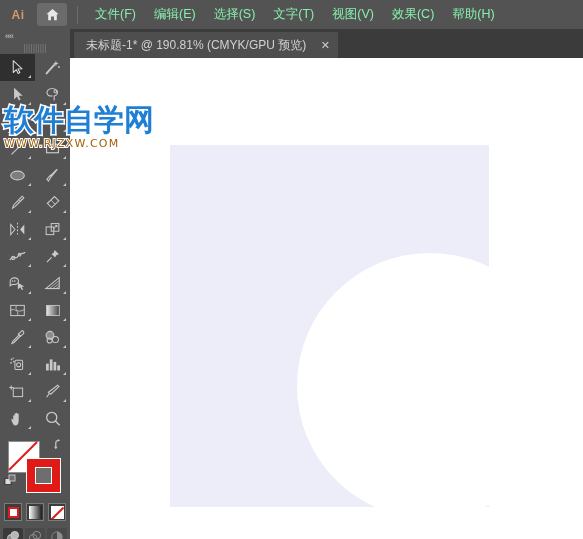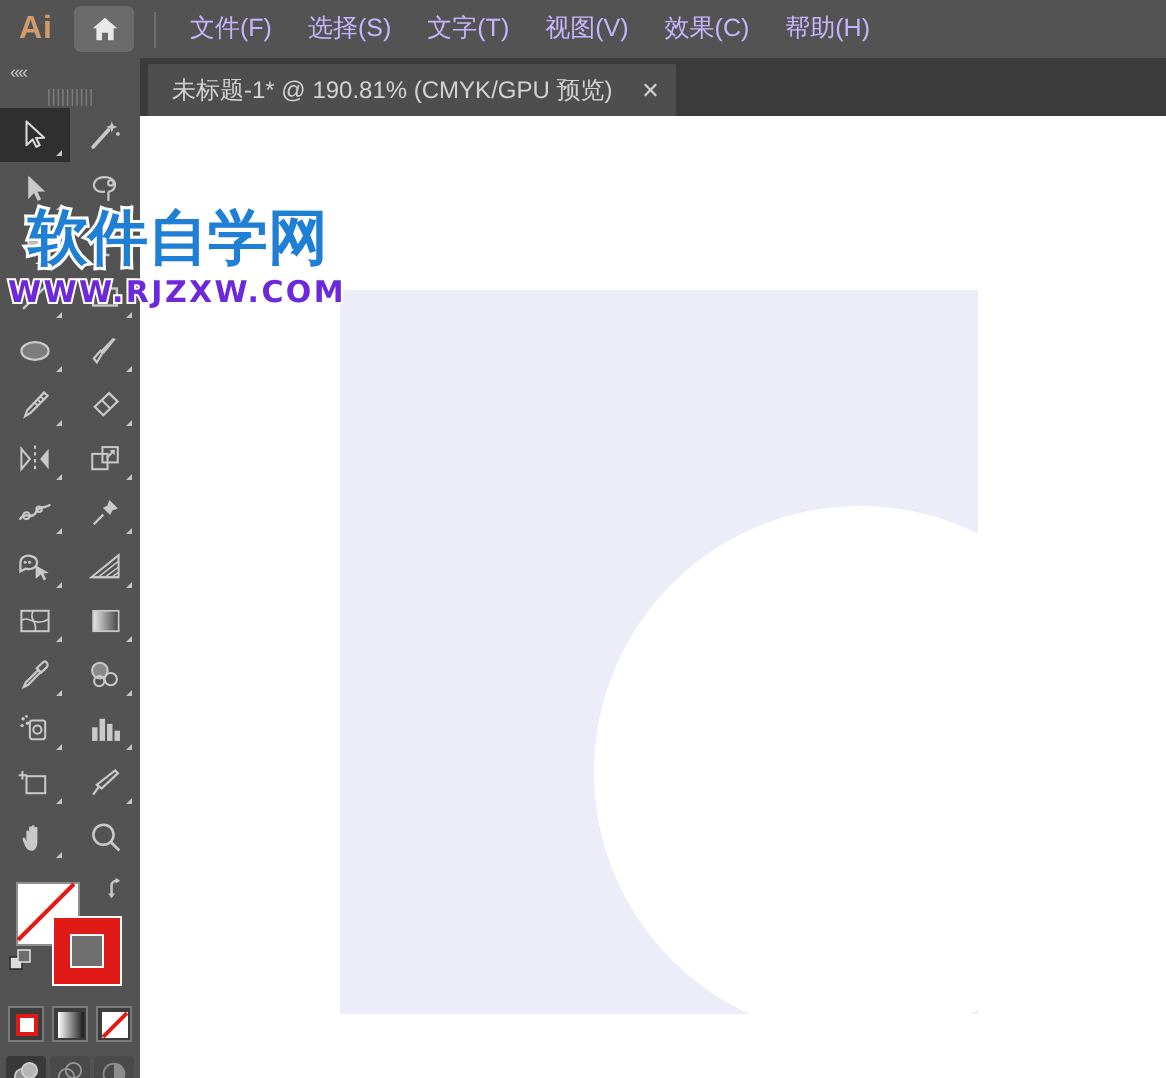--- a/index.html
+++ b/index.html
@@ -10,30 +10,30 @@
   }
   #app{position:relative;width:583px;height:539px;background:#ffffff;}
 
   
   .menubar{
     position:absolute;left:0;top:0;width:583px;height:29px;
     background:#535353;display:flex;align-items:center;
   }
   .ai-logo{
     width:36px;height:29px;display:flex;align-items:center;justify-content:center;
-    color:#d39a6a;font-size:16px;font-weight:bold;letter-spacing:.5px;
+    color:#d39a6a;font-size:12px;font-weight:bold;letter-spacing:.5px;
   }
   .home-btn{
     width:30px;height:23px;margin-left:1px;background:#6b6b6b;border-radius:3px;
     display:flex;align-items:center;justify-content:center;
   }
   .menu-sep{width:1px;height:18px;background:#6e6e6e;margin:0 8px 0 10px;}
   .menu-items{display:flex;align-items:center;}
   .menu-item{
-    color:#c4b5fd;font-size:12.5px;padding:4px 9px;white-space:nowrap;
+    color:#86efac;font-size:12.5px;padding:4px 9px;white-space:nowrap;
   }
 
   
   .tabbar{
     position:absolute;left:70px;top:29px;width:569px;height:29px;
     background:#3b3b3b;
   }
   .doc-tab{
     position:absolute;left:4px;top:3px;height:26px;
     background:#4e4e4e;display:flex;align-items:center;padding:0 6px 0 12px;
@@ -124,44 +124,45 @@
   }
 
   
   .watermark{
     position:absolute;left:4px;top:104px;width:170px;pointer-events:none;
   }
   .wm-cn{
     font-family:"DejaVu Sans","Liberation Sans",sans-serif;
     font-size:30px;font-weight:bold;color:#1f7fd4;
     -webkit-text-stroke:3px #ffffff;paint-order:stroke fill;
-    letter-spacing:0px;line-height:32px;white-space:nowrap;text-align:center;
+    letter-spacing:0px;line-height:32px;white-space:nowrap;
   }
   .wm-en{
     font-family:"DejaVu Sans","Liberation Sans",sans-serif;
-    font-size:15px;font-weight:bold;color:#6d28d9;
+    font-size:11px;font-weight:normal;color:#a16207;
     -webkit-text-stroke:2px #ffffff;paint-order:stroke fill;
     letter-spacing:1.2px;margin-top:1px;white-space:nowrap;
   }
 </style>
 </head>
 <body>
 
 <div id="app">
 
   <div class="menubar">
     <div class="ai-logo">Ai</div>
     <div class="home-btn">
       <svg width="15" height="15" viewBox="0 0 16 16">
         <path d="M8 2 L14.5 7.6 L12.6 7.6 L12.6 14 L9.6 14 L9.6 10 L6.4 10 L6.4 14 L3.4 14 L3.4 7.6 L1.5 7.6 Z" fill="#e8e8e8"></path>
       </svg>
     </div>
     <div class="menu-sep"></div>
     <div class="menu-items">
       <div class="menu-item">文件(F)</div>
+      <div class="menu-item">编辑(E)</div>
       <div class="menu-item">选择(S)</div>
       <div class="menu-item">文字(T)</div>
       <div class="menu-item">视图(V)</div>
       <div class="menu-item">效果(C)</div>
       <div class="menu-item">帮助(H)</div>
     </div>
   </div>
 
   <div class="tabbar">
     <div class="doc-tab">

